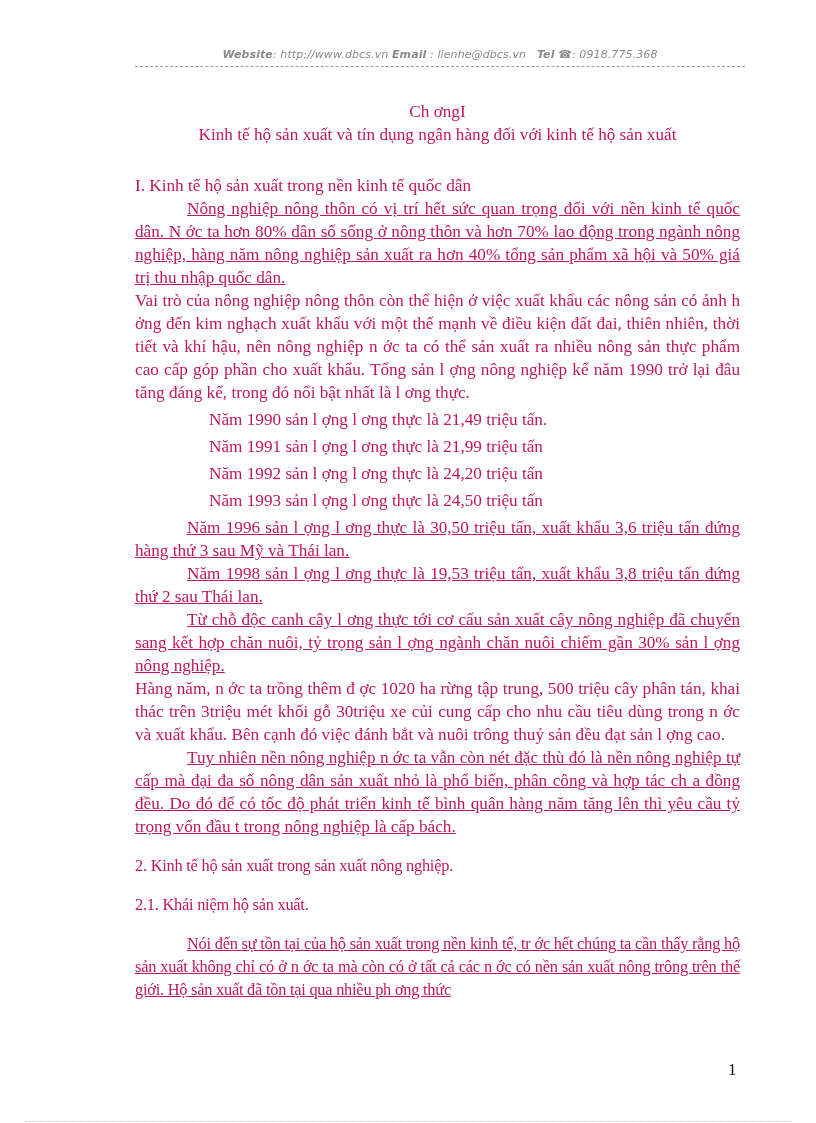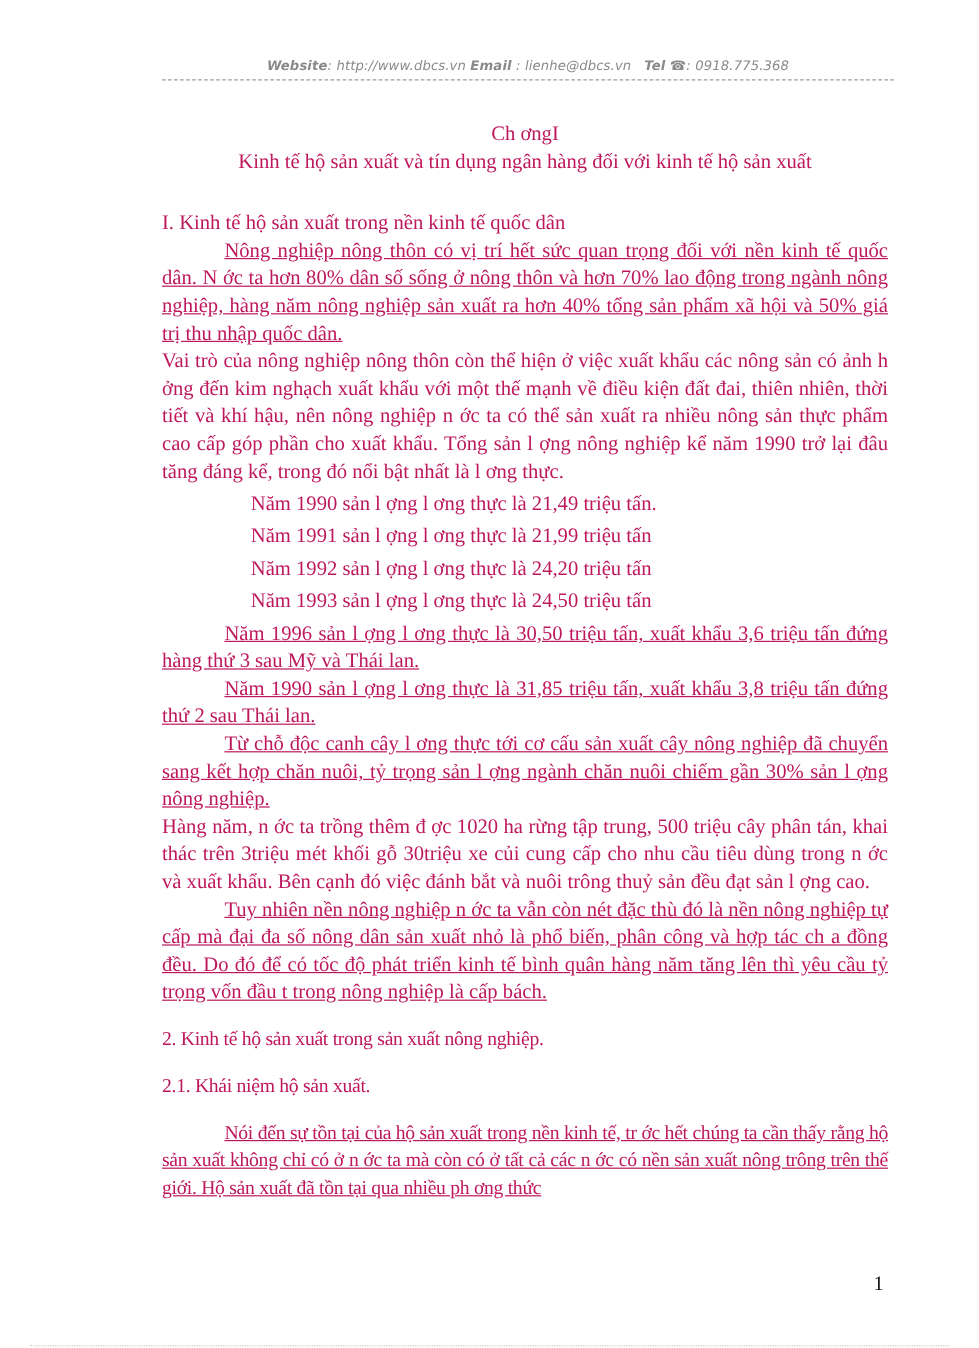--- a/index.html
+++ b/index.html
@@ -56,21 +56,21 @@
 
     <p class="p indent">Nông nghiệp nông thôn có vị trí hết sức quan trọng đối với nền kinh tế quốc dân. N ớc ta hơn 80% dân số sống ở nông thôn và hơn 70% lao động trong ngành nông nghiệp, hàng năm nông nghiệp sản xuất ra hơn 40% tổng sản phẩm xã hội và 50% giá trị thu nhập quốc dân.</p>
     <p class="p">Vai trò của nông nghiệp nông thôn còn thể hiện ở việc xuất khẩu các nông sản có ảnh h ởng đến kim nghạch xuất khẩu với một thế mạnh về điều kiện đất đai, thiên nhiên, thời tiết và khí hậu, nên nông nghiệp n ớc ta có thể sản xuất ra nhiều nông sản thực phẩm cao cấp góp phần cho xuất khẩu. Tổng sản l ợng nông nghiệp kể năm 1990 trở lại đâu tăng đáng kể, trong đó nổi bật nhất là l ơng thực.</p>
 
     <p class="stat">Năm 1990 sản l ợng l ơng thực là 21,49 triệu tấn.</p>
     <p class="stat">Năm 1991 sản l ợng l ơng thực là 21,99 triệu tấn</p>
     <p class="stat">Năm 1992 sản l ợng l ơng thực là 24,20 triệu tấn</p>
     <p class="stat">Năm 1993 sản l ợng l ơng thực là 24,50 triệu tấn</p>
 
     <p class="p indent">Năm 1996 sản l ợng l ơng thực là 30,50 triệu tấn, xuất khẩu 3,6 triệu tấn đứng hàng thứ 3 sau Mỹ và Thái lan.</p>
-    <p class="p indent">Năm 1990 sản l ợng l ơng thực là 31,85 triệu tấn, xuất khẩu 3,8 triệu tấn đứng thứ 2 sau Thái lan.</p>
+    <p class="p indent">Năm 1998 sản l ợng l ơng thực là 19,53 triệu tấn, xuất khẩu 3,8 triệu tấn đứng thứ 2 sau Thái lan.</p>
     <p class="p indent">Từ chỗ độc canh cây l ơng thực tới cơ cấu sản xuất cây nông nghiệp đã chuyển sang kết hợp chăn nuôi, tỷ trọng sản l ợng ngành chăn nuôi chiếm gần 30% sản l ợng nông nghiệp.</p>
     <p class="p">Hàng năm, n ớc ta trồng thêm đ ợc 1020 ha rừng tập trung, 500 triệu cây phân tán, khai thác trên 3triệu mét khối gỗ 30triệu xe củi cung cấp cho nhu cầu tiêu dùng trong n ớc và xuất khẩu. Bên cạnh đó việc đánh bắt và nuôi trông thuỷ sản đều đạt sản l ợng cao.</p>
     <p class="p indent">Tuy nhiên nền nông nghiệp n ớc ta vẫn còn nét đặc thù đó là nền nông nghiệp tự cấp mà đại đa số nông dân sản xuất nhỏ là phổ biến, phân công và hợp tác ch a đồng đều. Do đó để có tốc độ phát triển kinh tế bình quân hàng năm tăng lên thì yêu cầu tỷ trọng vốn đầu t  trong nông nghiệp là cấp bách.</p>
 
     <p class="p cond">2. Kinh tế hộ sản xuất trong sản xuất nông nghiệp.</p>
     <p class="p cond">2.1. Khái niệm hộ sản xuất.</p>
 
     <p class="p indent cond">Nói đến sự tồn tại của hộ sản xuất trong nền kinh tế, tr ớc hết chúng ta cần thấy rằng hộ sản xuất không chỉ có ở n ớc ta mà còn có ở tất cả các n ớc có nền sản xuất nông trông trên thế giới. Hộ sản xuất đã tồn tại qua nhiều ph ơng thức</p>
   </div>
 

